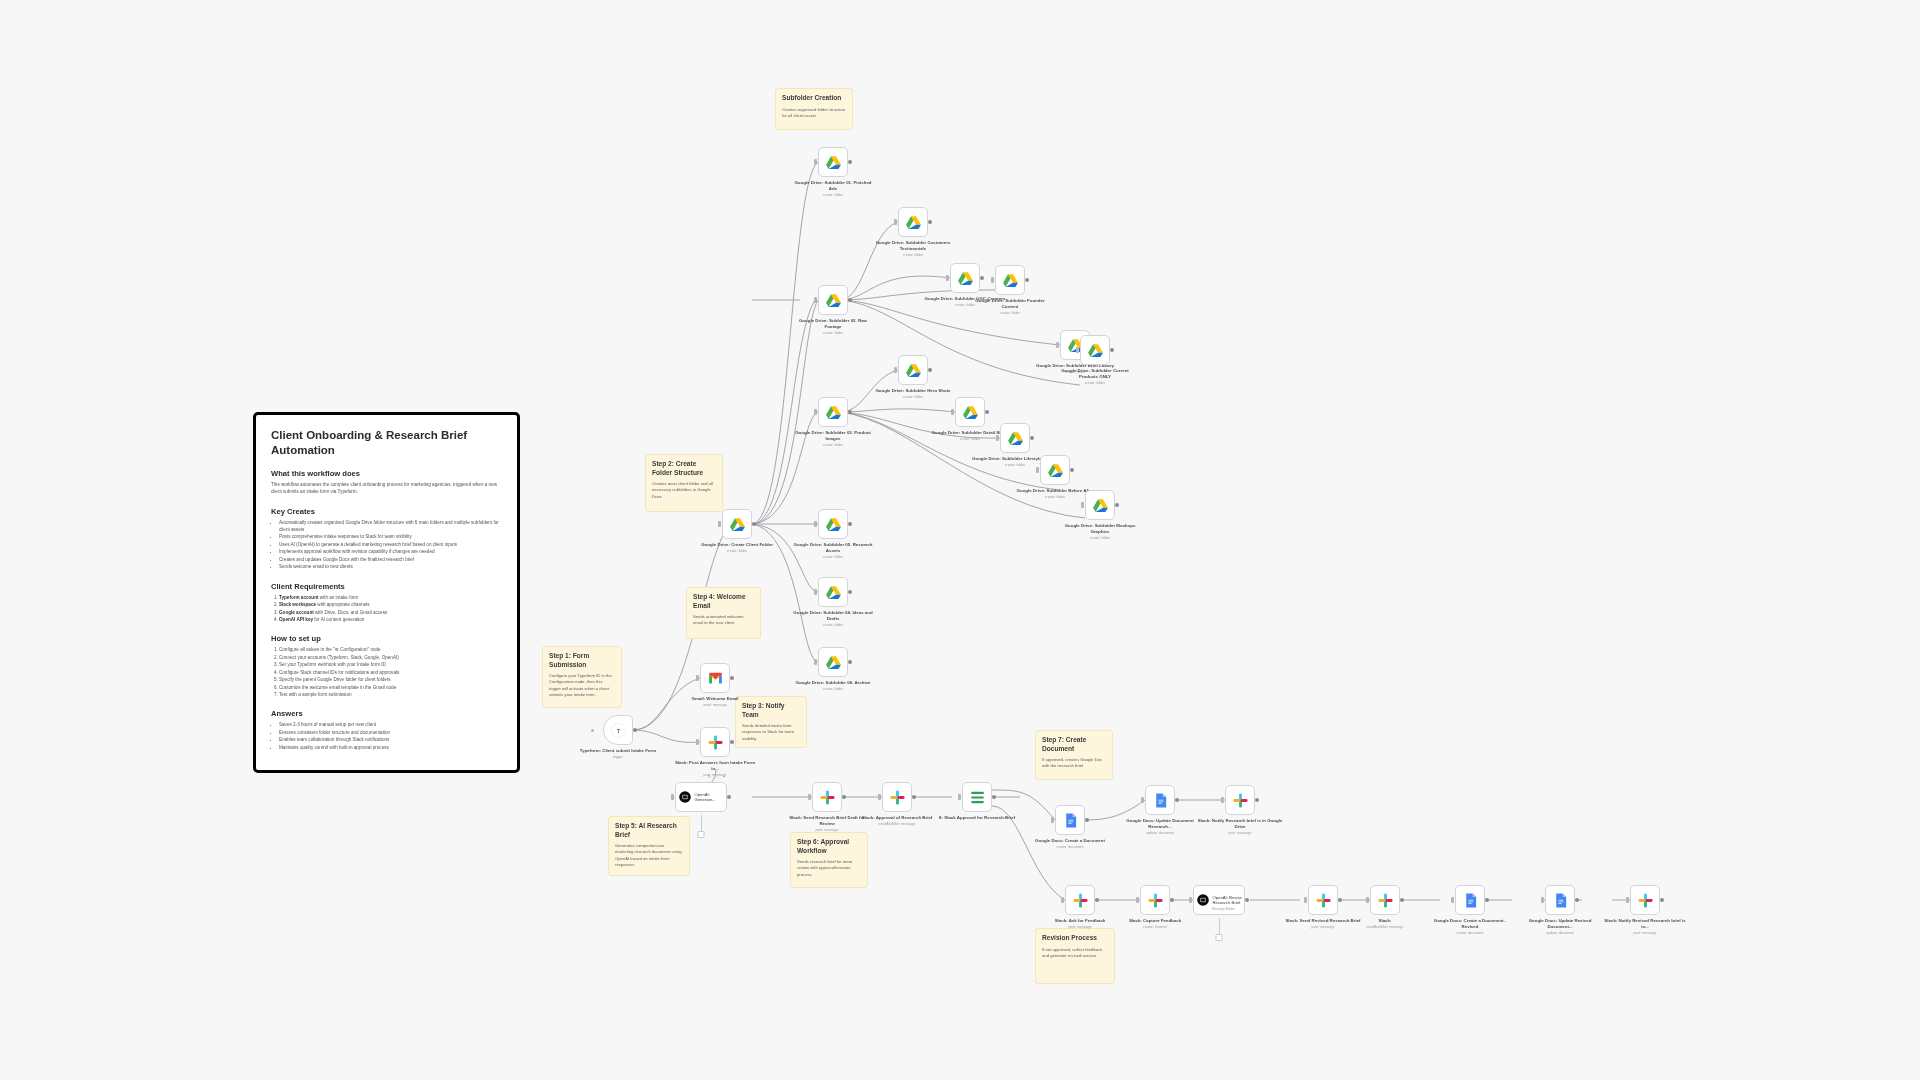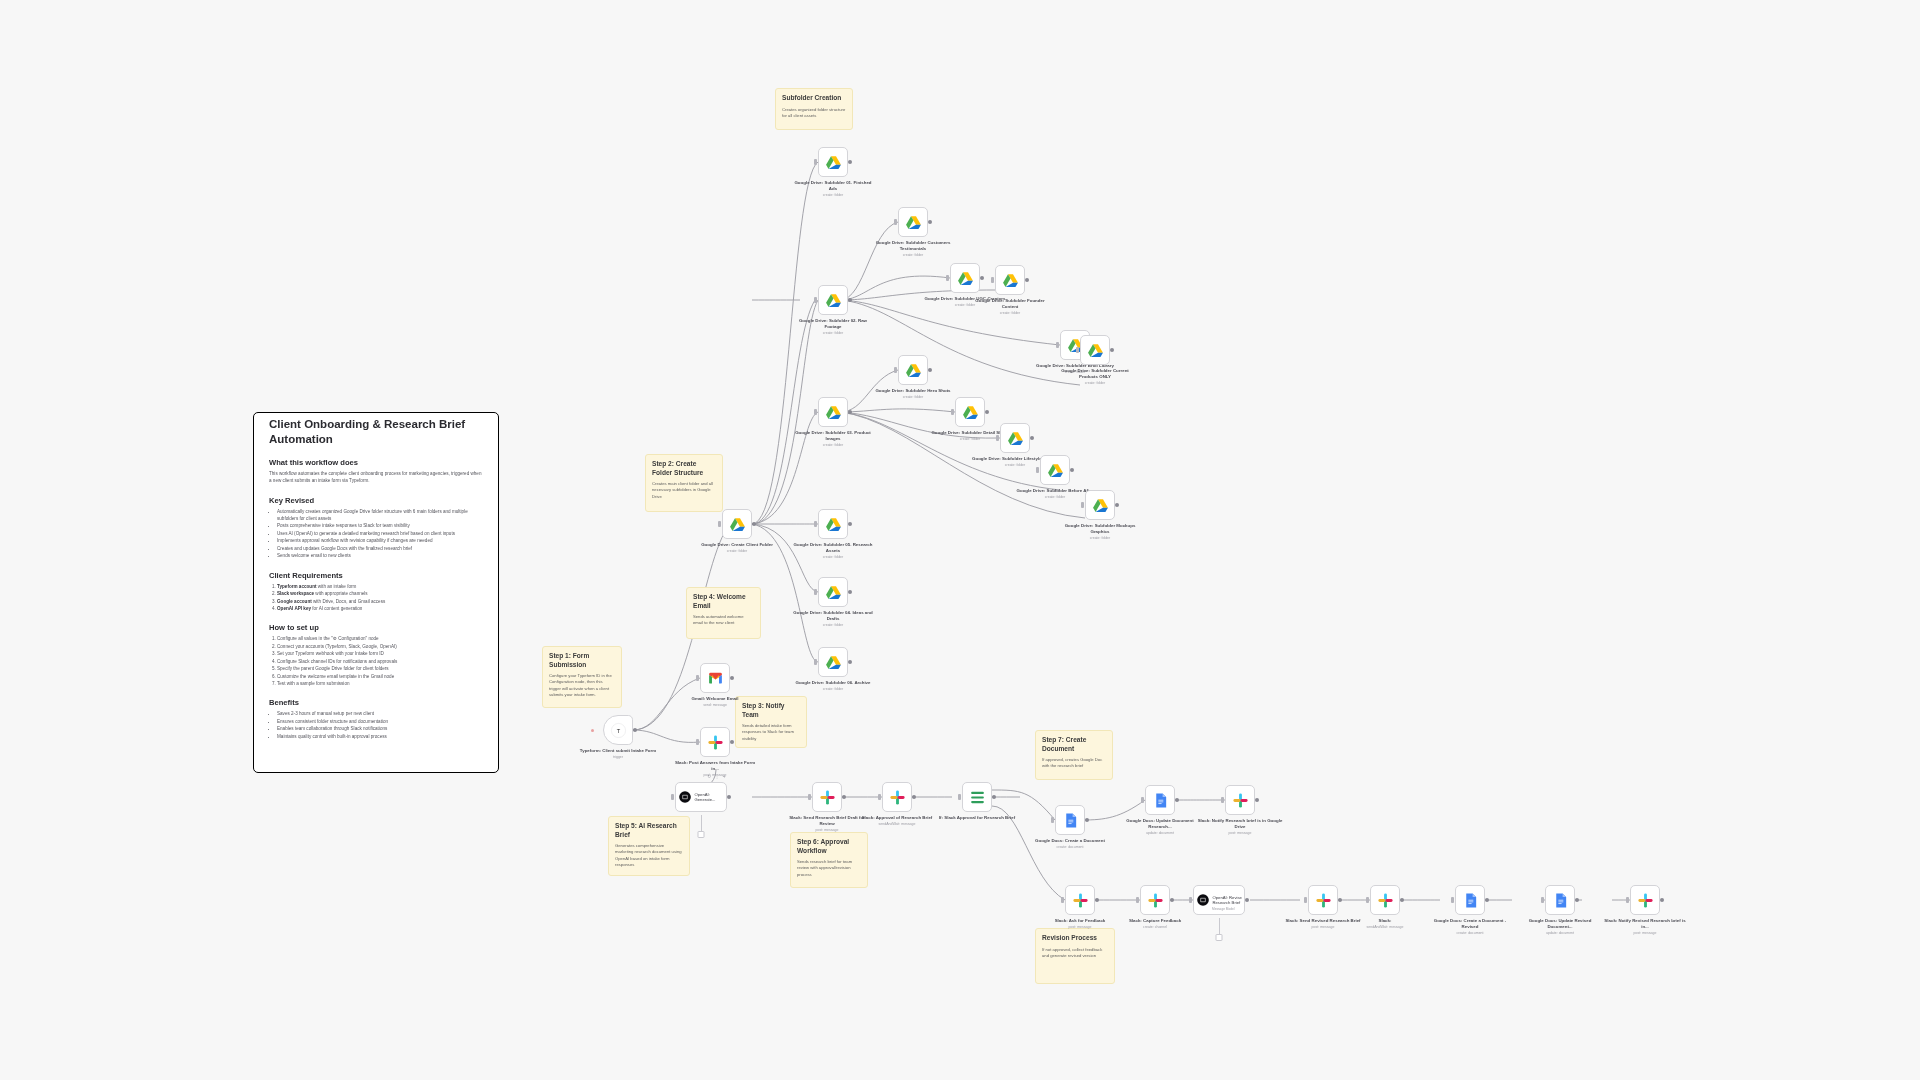--- a/index.html
+++ b/index.html
@@ -9,23 +9,23 @@
     font-family: "Liberation Sans", sans-serif;
     overflow: hidden;
   }
   #canvas { position: relative; width: 1920px; height: 1080px; }
 
   svg.edges { position: absolute; inset: 0; width: 1920px; height: 1080px; pointer-events: none; }
 
   
   .doc-panel {
     position: absolute;
-    left: 253px; top: 412px; width: 246px; height: 361px;
-    background: #fff; border: 1px solid #000000; border-radius: 5px;
-    padding: 4px 15px 10px 15px;
+    left: 253px; top: 412px; width: 267px; height: 361px;
+    background: #fff; border: 3px solid #000000; border-radius: 5px;
+    padding: 13px 15px 10px 15px;
     overflow: hidden;
   }
   .doc-title { font-size: 11.5px; font-weight: bold; color: #2b2b30; line-height: 1.32; margin-bottom: 11px; }
   .doc-h2 { font-size: 7.6px; font-weight: bold; color: #2b2b30; margin: 11px 0 3px; }
   .doc-h2:first-of-type { margin-top: 0; }
   .doc-p { font-size: 4.6px; color: #55555c; line-height: 1.55; }
   .doc-list { list-style: disc; padding-left: 8px; margin-top: 2px; }
   .doc-list.num { list-style: decimal; }
   .doc-list li { font-size: 4.6px; color: #55555c; line-height: 1.62; }
   .doc-list b { color: #33333a; }
@@ -130,21 +130,21 @@
       <path d="M716,770 C716,785 700,790 700,793"></path>
     </g>
   </svg>
 
   <div class="doc-panel">
     <div class="doc-title">Client Onboarding &amp; Research Brief Automation</div>
 
     <div class="doc-h2">What this workflow does</div>
     <div class="doc-p">This workflow automates the complete client onboarding process for marketing agencies, triggered when a new client submits an intake form via Typeform.</div>
 
-    <div class="doc-h2">Key Revised</div>
+    <div class="doc-h2">Key Creates</div>
     <ul class="doc-list">
         <li>Automatically creates organized Google Drive folder structure with 6 main folders and multiple subfolders for client assets</li>
         <li>Posts comprehensive intake responses to Slack for team visibility</li>
         <li>Uses AI (OpenAI) to generate a detailed marketing research brief based on client inputs</li>
         <li>Implements approval workflow with revision capability if changes are needed</li>
         <li>Creates and updates Google Docs with the finalized research brief</li>
         <li>Sends welcome email to new clients</li>
       </ul>
 
     <div class="doc-h2">Client Requirements</div>
@@ -159,21 +159,21 @@
     <ol class="doc-list num">
         <li>Configure all values in the "⚙ Configuration" node</li>
         <li>Connect your accounts (Typeform, Slack, Google, OpenAI)</li>
         <li>Set your Typeform webhook with your Intake form ID</li>
         <li>Configure Slack channel IDs for notifications and approvals</li>
         <li>Specify the parent Google Drive folder for client folders</li>
         <li>Customize the welcome email template in the Gmail node</li>
         <li>Test with a sample form submission</li>
       </ol>
 
-    <div class="doc-h2">Benefits</div>
+    <div class="doc-h2">Answers</div>
     <ul class="doc-list">
         <li>Saves 2-3 hours of manual setup per new client</li>
         <li>Ensures consistent folder structure and documentation</li>
         <li>Enables team collaboration through Slack notifications</li>
         <li>Maintains quality control with built-in approval process</li>
       </ul>
   </div>
 
   <div class="sticky" style="left:775px;top:88px;width:78px;height:42px;">
     <h4>Subfolder Creation</h4>

